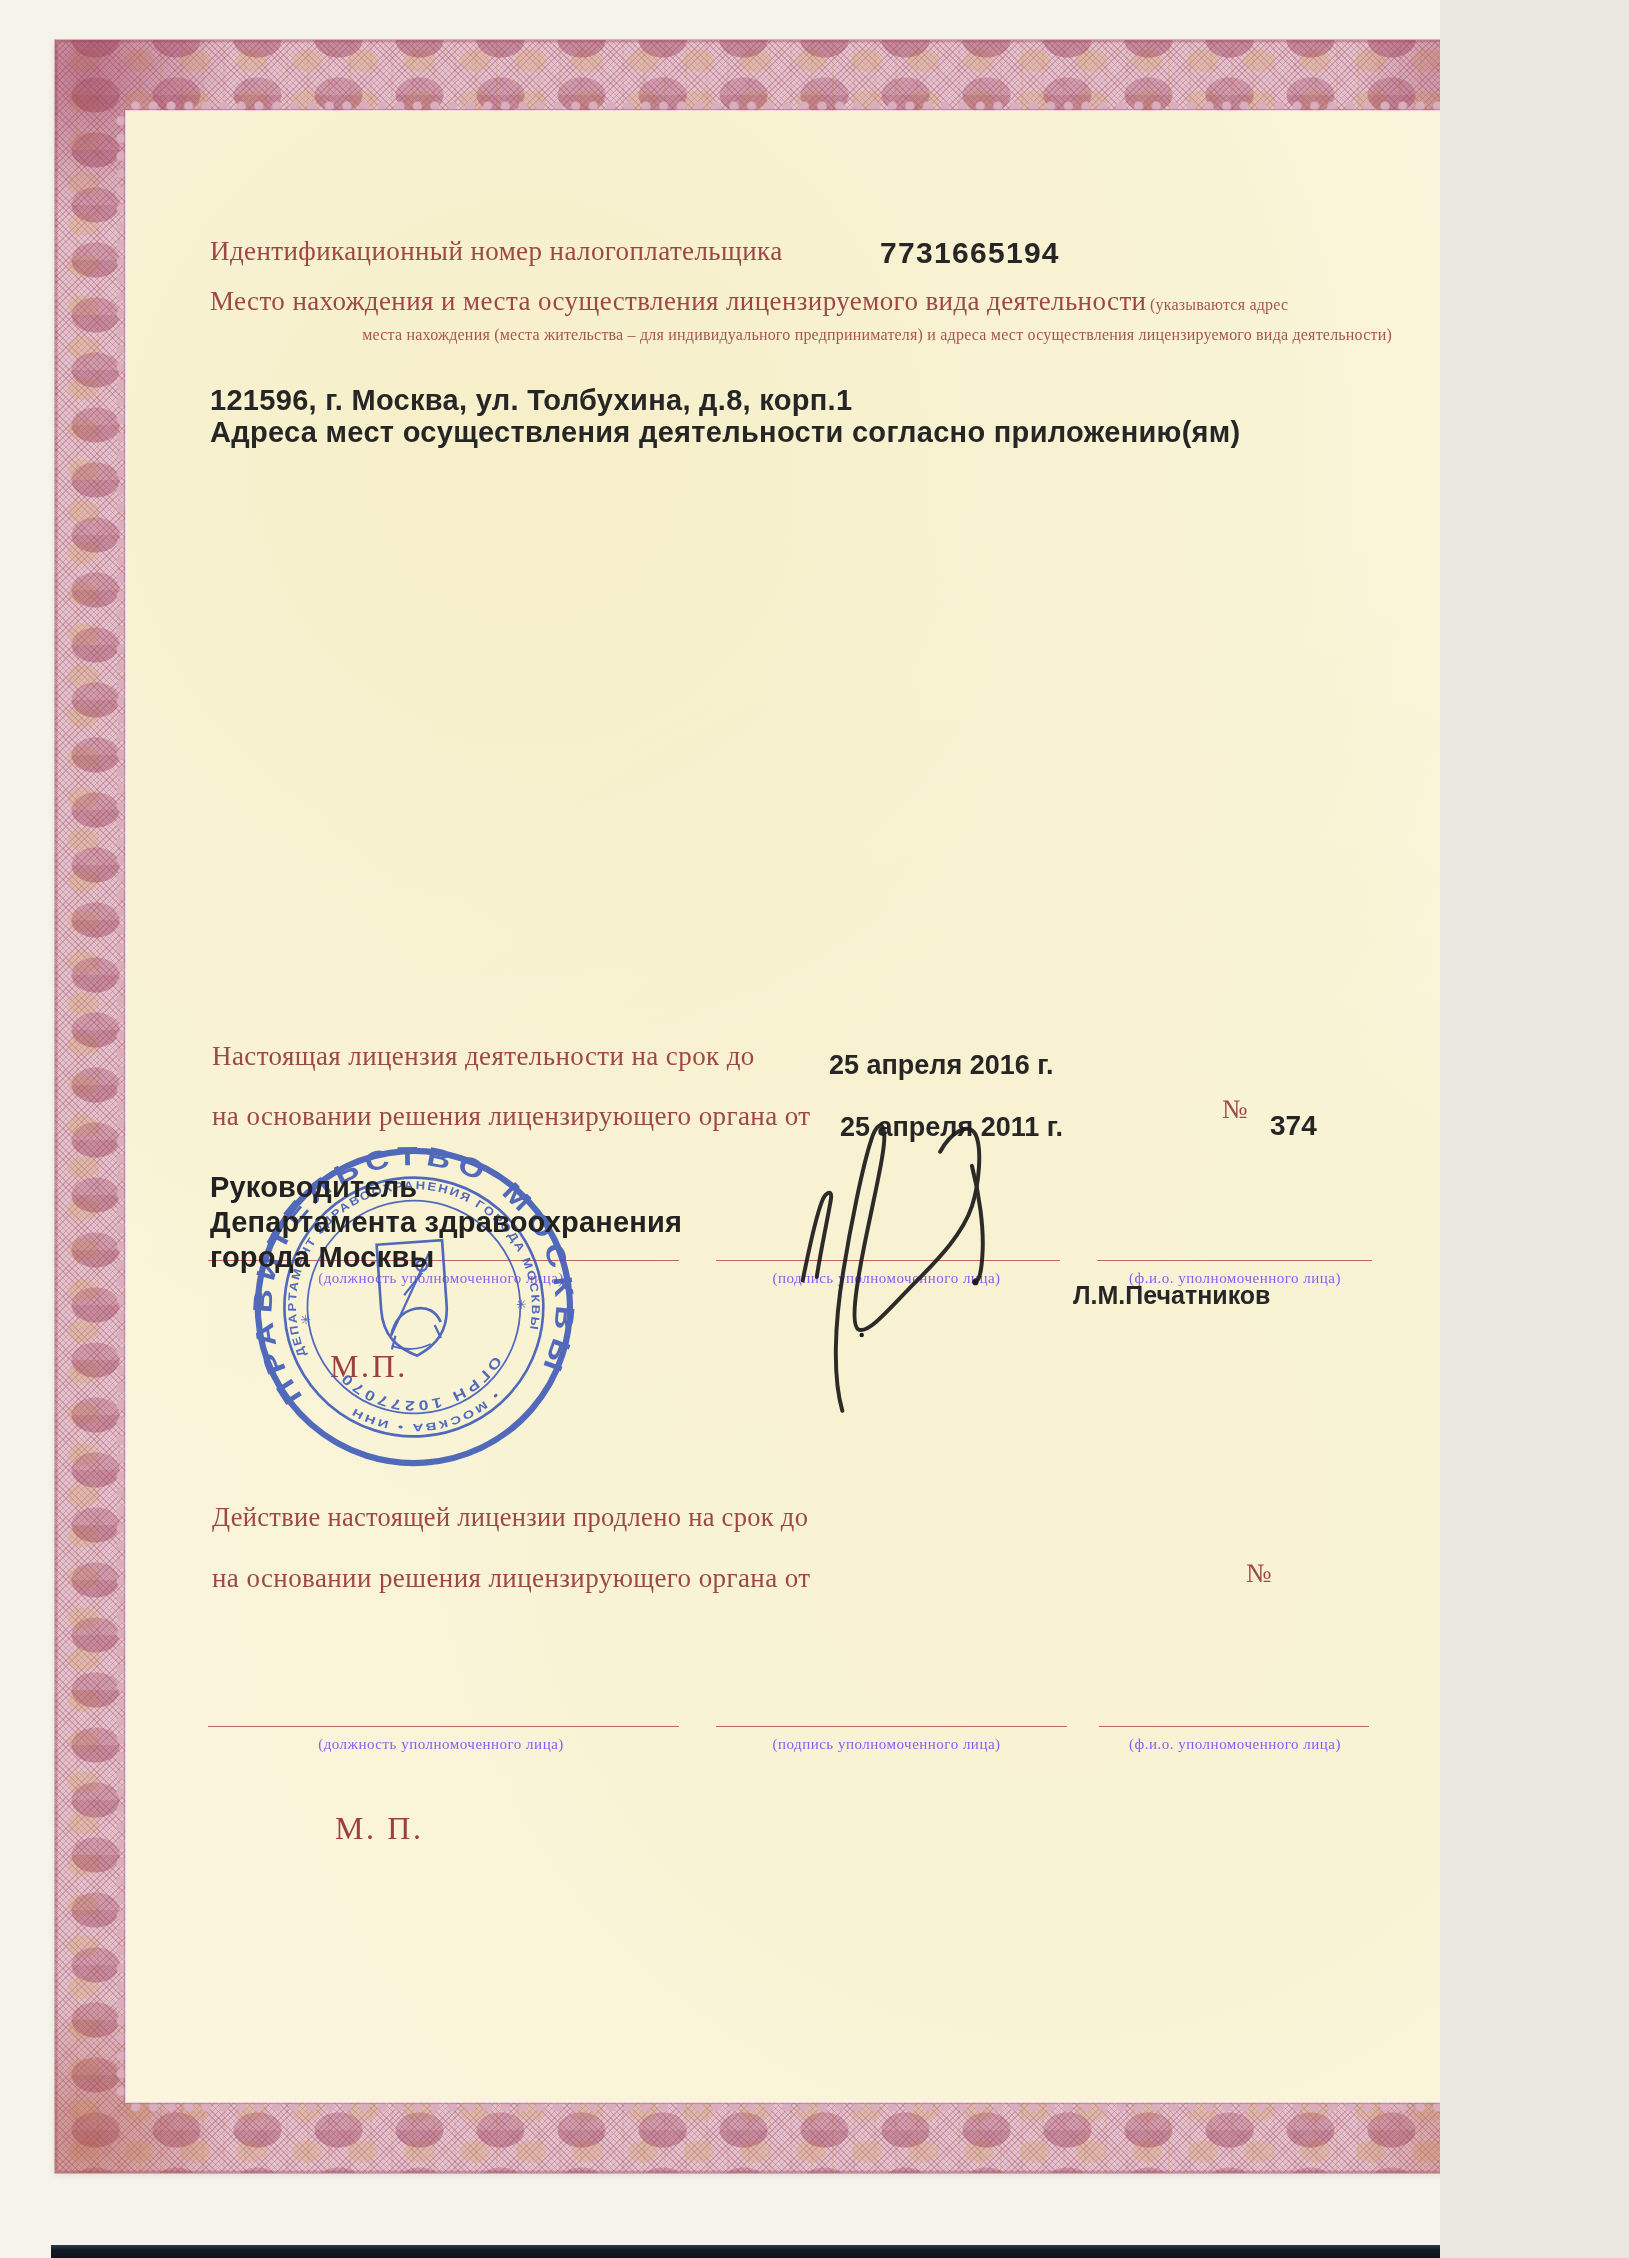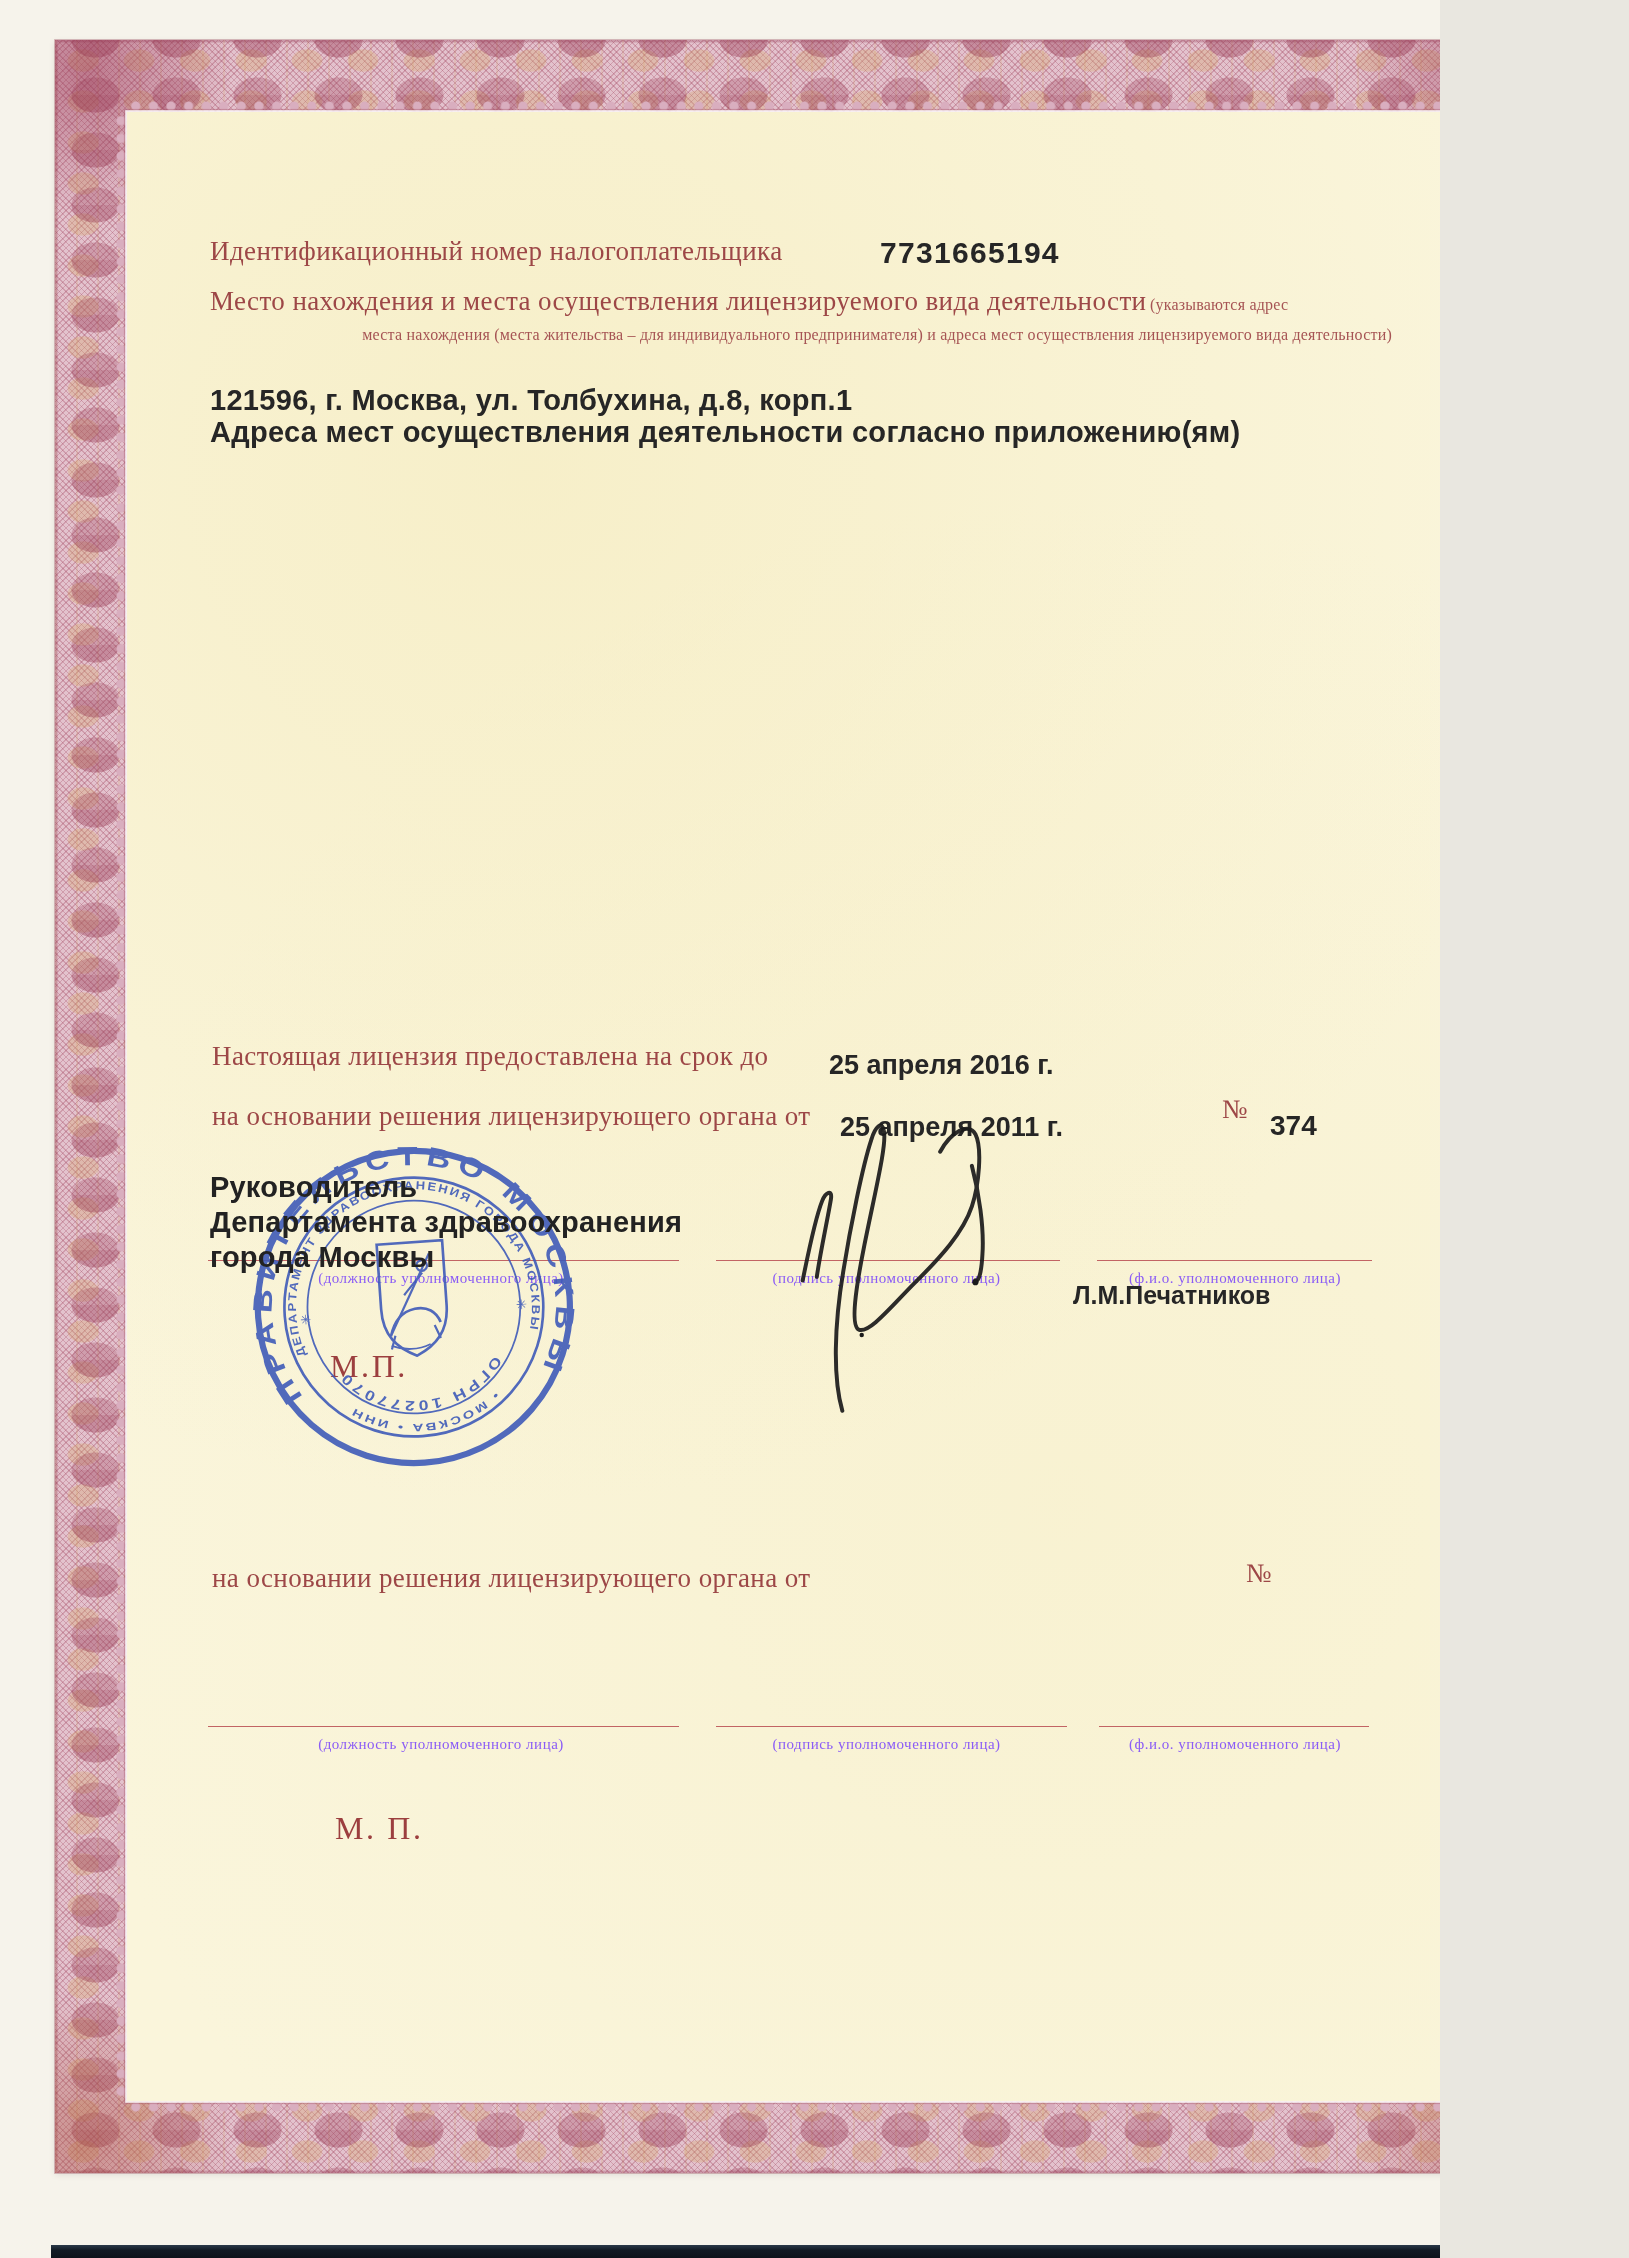--- a/index.html
+++ b/index.html
@@ -74,21 +74,21 @@
 
   <div class="abs" style="left:210px;top:286px;width:1173px;">
     <span class="red-serif h31">Место нахождения и места осуществления лицензируемого вида деятельности</span>
     <span class="red-serif small-note">(указываются адрес</span>
   </div>
   <div class="abs red-serif small-note" style="left:210px;top:326px;width:1182px;text-align:right;">места нахождения (места жительства – для индивидуального предпринимателя) и адреса мест осуществления лицензируемого вида деятельности)</div>
 
   <div class="abs bold-black b34" style="left:210px;top:383px;">121596, г. Москва, ул. Толбухина, д.8, корп.1</div>
   <div class="abs bold-black b34" style="left:210px;top:415px;text-align:center;">Адреса мест осуществления деятельности согласно приложению(ям)</div>
 
-  <div class="abs red-serif h31" style="left:212px;top:1041px;">Настоящая лицензия предоставлена на срок до</div>
+  <div class="abs red-serif h31" style="left:212px;top:1041px;">Настоящая лицензия деятельности на срок до</div>
   <div class="abs bold-black b31" style="left:829px;top:1050px;">25 апреля 2016 г.</div>
 
   <div class="abs red-serif h31" style="left:212px;top:1101px;">на основании решения лицензирующего органа от</div>
   <div class="abs bold-black b31" style="left:840px;top:1112px;">25 апреля 2011 г.</div>
   <div class="abs red-serif no-sign" style="left:1222px;top:1094px;">№</div>
   <div class="abs bold-black" style="left:1270px;top:1110px;font-size:28px;">374</div>
 
   <div class="abs officials" style="left:210px;top:1170px;z-index:6;">
     <div>Руководитель</div>
     <div>Департамента здравоохранения</div>
@@ -151,20 +151,21 @@
       <g fill="none" stroke="#1b1b1b" stroke-width="4.5" stroke-linecap="round" opacity="0.92">
         <path d="M 30,190 C 36,160 44,120 52,100 C 56,90 64,86 62,98 C 58,122 50,158 46,186"></path>
         <path d="M 75,338 C 64,300 66,240 76,180 C 84,130 98,60 108,30 C 112,16 120,8 122,20 C 126,34 112,90 100,150 C 90,200 84,242 94,246 C 106,250 130,220 158,192 C 186,164 212,136 222,106 C 230,82 234,40 226,24 C 218,10 198,22 186,44"></path>
         <path d="M 222,60 C 230,90 236,130 234,160 C 233,180 230,192 226,190"></path>
       </g>
       <circle cx="226" cy="192" r="3.5" fill="#1b1b1b"></circle>
       <circle cx="97" cy="252" r="2.5" fill="#1b1b1b"></circle>
     </svg>
   </div>
 
+  <div class="abs red-serif h30" style="left:212px;top:1502px;">Действие настоящей лицензии продлено на срок до</div>
   <div class="abs red-serif h31" style="left:212px;top:1563px;">на основании решения лицензирующего органа от</div>
   <div class="abs red-serif no-sign" style="left:1246px;top:1558px;">№</div>
 
   <div class="abs u-line" style="left:208px;top:1726px;width:471px;"></div>
   <div class="abs u-line" style="left:716px;top:1726px;width:351px;"></div>
   <div class="abs u-line" style="left:1099px;top:1726px;width:270px;"></div>
   <div class="abs u-label" style="left:291px;top:1736px;width:300px;">(должность уполномоченного лица)</div>
   <div class="abs u-label" style="left:732px;top:1736px;width:309px;">(подпись уполномоченного лица)</div>
   <div class="abs u-label" style="left:1085px;top:1736px;width:300px;">(ф.и.о. уполномоченного лица)</div>
 

